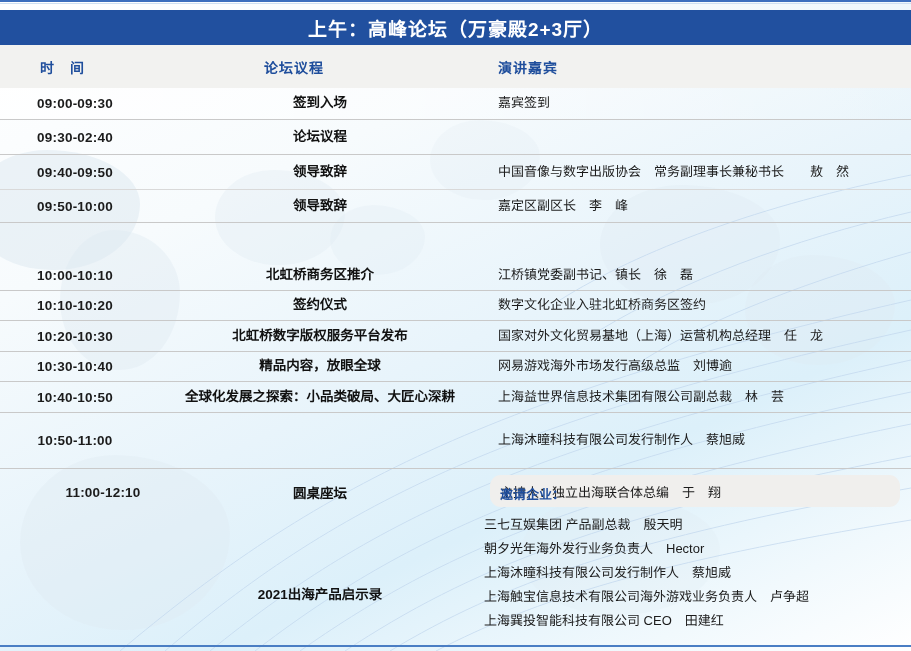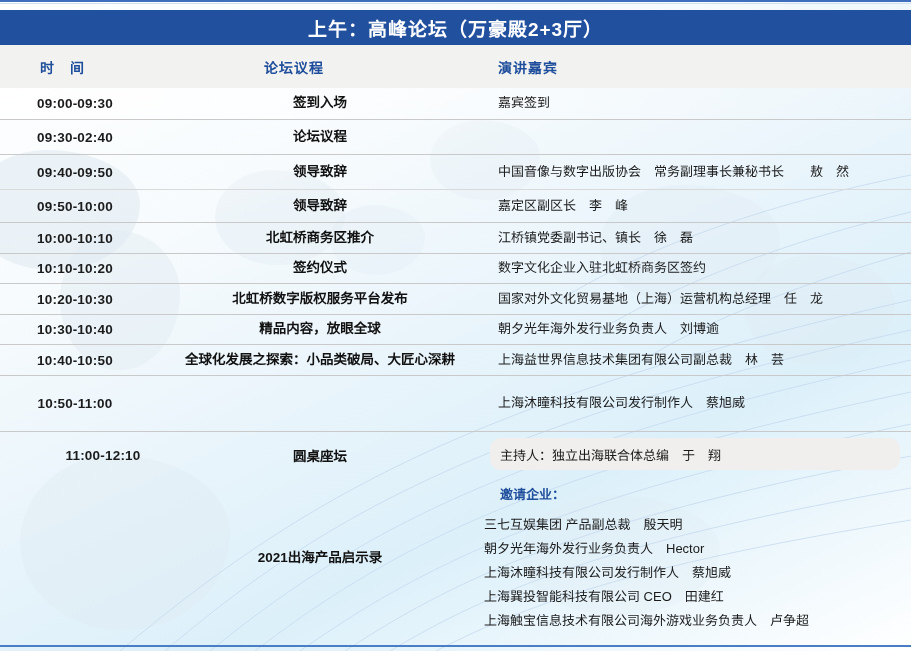--- a/index.html
+++ b/index.html
@@ -168,42 +168,42 @@
       <div class="cell-agenda">领导致辞</div>
       <div class="cell-guest">中国音像与数字出版协会　常务副理事长兼秘书长　　敖　然</div>
     </div>
 
     <div class="row" style="height:33px;">
       <div class="cell-time">09:50-10:00</div>
       <div class="cell-agenda">领导致辞</div>
       <div class="cell-guest">嘉定区副区长　李　峰</div>
     </div>
 
-    <div class="row" style="height:31px;">
+    <div class="row" style="height:31px;margin-top:37px;">
       <div class="cell-time">10:00-10:10</div>
       <div class="cell-agenda">北虹桥商务区推介</div>
       <div class="cell-guest">江桥镇党委副书记、镇长　徐　磊</div>
     </div>
 
     <div class="row" style="height:30px;">
       <div class="cell-time">10:10-10:20</div>
       <div class="cell-agenda">签约仪式</div>
       <div class="cell-guest">数字文化企业入驻北虹桥商务区签约</div>
     </div>
 
     <div class="row" style="height:31px;">
       <div class="cell-time">10:20-10:30</div>
       <div class="cell-agenda">北虹桥数字版权服务平台发布</div>
       <div class="cell-guest">国家对外文化贸易基地（上海）运营机构总经理　任　龙</div>
     </div>
 
     <div class="row" style="height:30px;">
       <div class="cell-time">10:30-10:40</div>
       <div class="cell-agenda">精品内容，放眼全球</div>
-      <div class="cell-guest">朝夕光年海外发行业务负责人　刘博逾</div>
+      <div class="cell-guest">网易游戏海外市场发行高级总监　刘博逾</div>
     </div>
 
     <div class="row" style="height:31px;">
       <div class="cell-time">10:40-10:50</div>
       <div class="cell-agenda">全球化发展之探索：小品类破局、大匠心深耕</div>
       <div class="cell-guest">上海益世界信息技术集团有限公司副总裁　林　芸</div>
     </div>
 
     <div class="row" style="height:56px;">
       <div class="cell-time">10:50-11:00</div>
@@ -219,18 +219,18 @@
 
       <div class="mega-agenda" style="top:40px;height:167px;">2021出海产品启示录</div>
     </div>
   </div>
 
   <div class="inv-title">邀请企业：</div>
   <div class="inv-list">
     <div class="inv-item">三七互娱集团 产品副总裁　殷天明</div>
     <div class="inv-item">朝夕光年海外发行业务负责人　Hector</div>
     <div class="inv-item">上海沐瞳科技有限公司发行制作人　蔡旭威</div>
+    <div class="inv-item">上海触宝信息技术有限公司海外游戏业务负责人　卢争超</div>
     <div class="inv-item">上海巽投智能科技有限公司 CEO　田建红</div>
-    <div class="inv-item">上海触宝信息技术有限公司海外游戏业务负责人　卢争超</div>
   </div>
 
   <div class="edge-line edge-bottom"></div>
 </div>
 
 </body></html>

